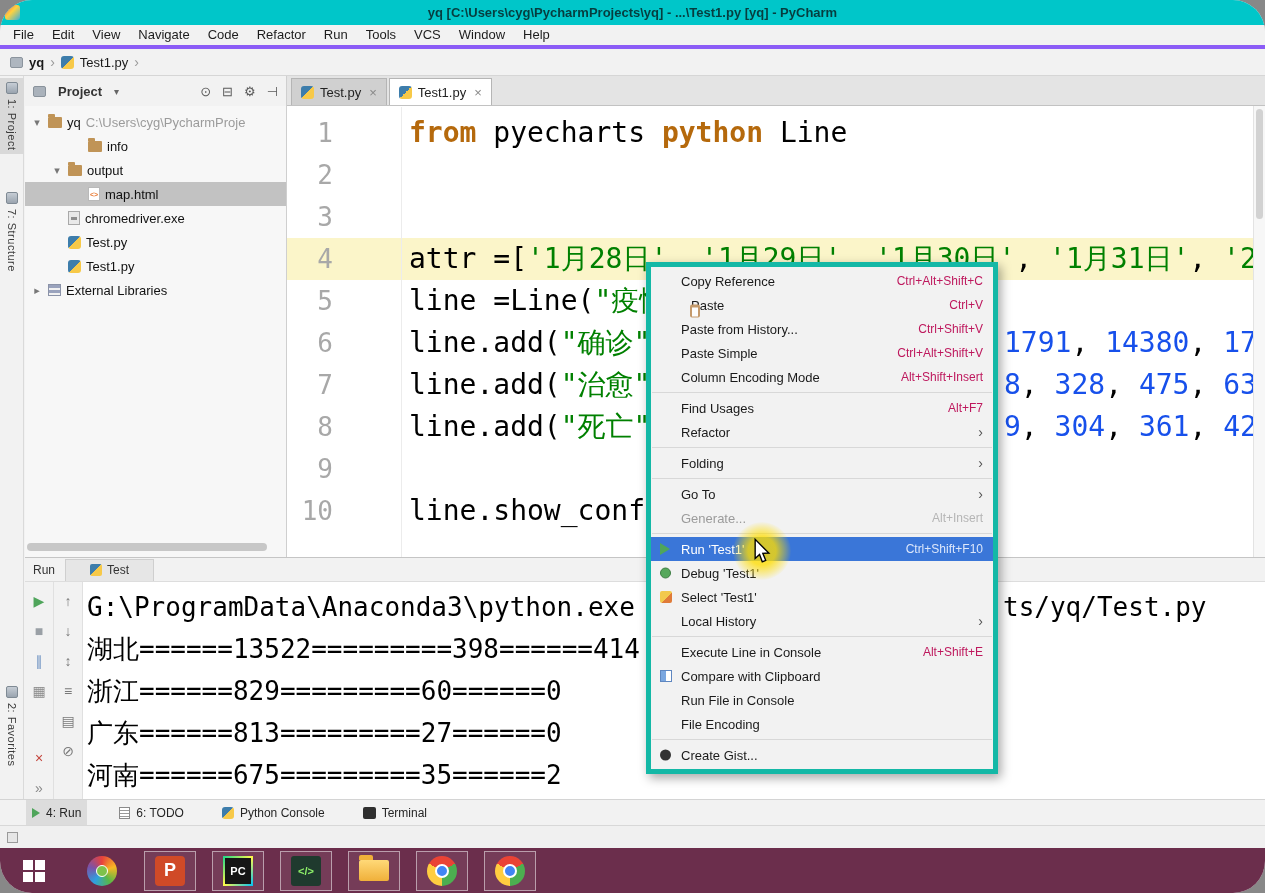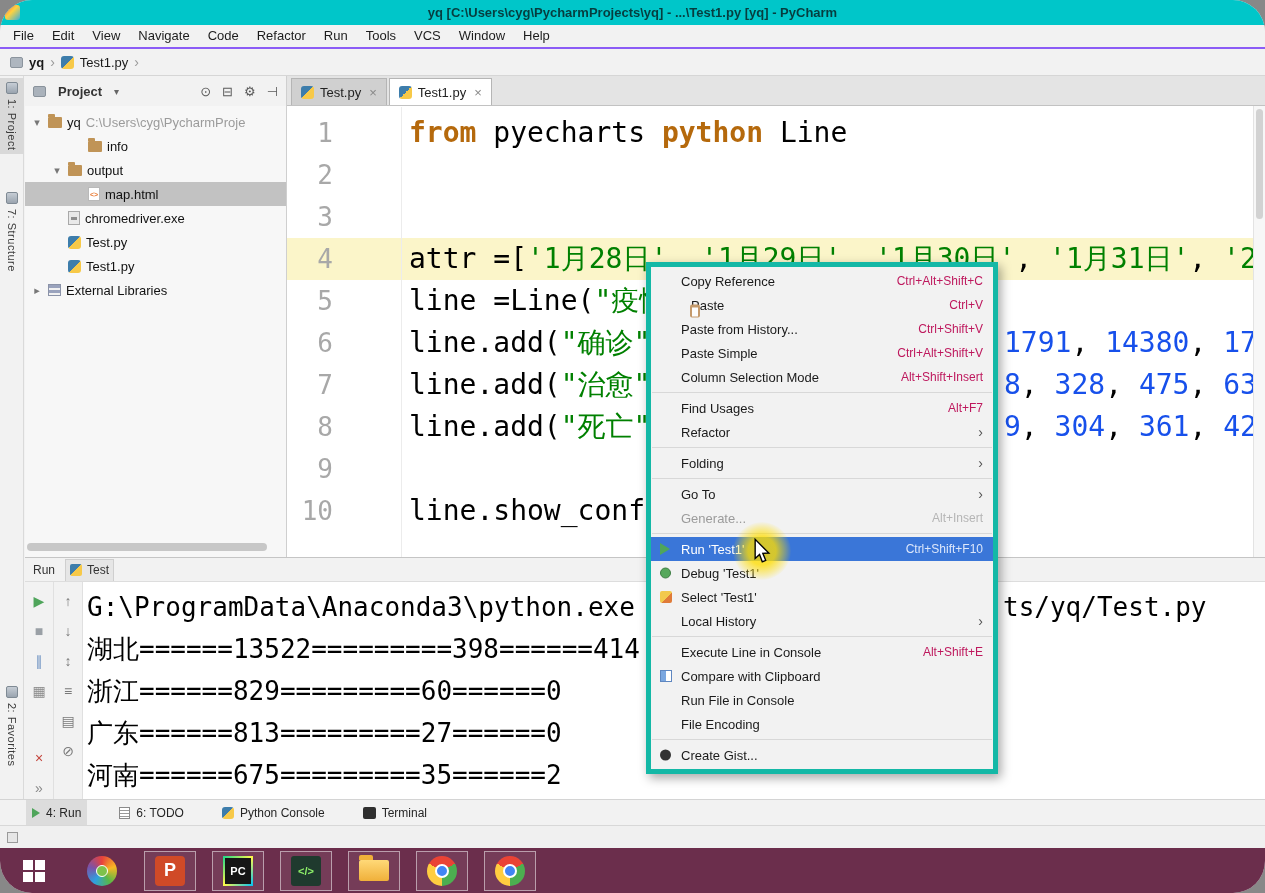--- a/index.html
+++ b/index.html
@@ -5,21 +5,21 @@
   *{margin:0;padding:0;box-sizing:border-box;}
   html,body{width:1265px;height:893px;overflow:hidden;background:#888;}
   .screen{position:relative;width:1265px;height:893px;overflow:hidden;background:#f2f2f2;
           font-family:"Liberation Sans",sans-serif;color:#1a1a1a;border-radius:32px;}
 
   
   .titlebar{position:absolute;left:0;top:0;width:100%;height:25px;background:var(--titlebar,#00c6c9);display:flex;align-items:center;}
   .ticon{width:15px;height:15px;margin-left:5px;border-radius:3px;
          background:linear-gradient(135deg,#ff5656,#ffd23e 45%,#35b1e0);flex:0 0 auto;}
   .title-text{position:absolute;left:0;right:0;text-align:center;font-size:13px;font-weight:700;color:#063d3f;line-height:25px;}
-  .menubar{position:absolute;left:0;top:25px;width:100%;height:24px;background:#f2f2f2;display:flex;align-items:center;padding-left:4px;border-bottom:2px solid #8b5cf6;}
+  .menubar{position:absolute;left:0;top:25px;width:100%;height:24px;background:#f2f2f2;display:flex;align-items:center;padding-left:4px;border-bottom:4px solid #8b5cf6;}
   .mb-item{font-size:13px;color:#1c1c1c;padding:0 9px;line-height:24px;cursor:default;}
   .navbar{position:absolute;left:0;top:49px;width:100%;height:27px;background:#f2f2f2;border-bottom:1px solid #d6d6d6;display:flex;align-items:center;gap:6px;padding-left:10px;font-size:13px;}
   .nb-icon{width:13px;height:11px;background:#aeb6bf;border:1px solid #8b949d;border-radius:2px;}
   .nb-label.bold{font-weight:700;}
   .nb-sep{color:#9a9a9a;font-size:14px;}
 
   
   .strip-left{position:absolute;left:0;top:76px;width:24px;height:723px;background:#f2f2f2;border-right:1px solid #dadada;}
   .vbtn{position:absolute;left:0;width:24px;display:flex;flex-direction:column;align-items:center;gap:5px;padding:4px 0;}
   .vbtn.active{background:#d9d9d9;}
@@ -71,21 +71,21 @@
   .tk-str{color:var(--str,#008000);}
   .tk-num{color:var(--num,#1750eb);}
   .tk-pl{color:#000;}
   .gutterline{position:absolute;left:114px;top:31px;bottom:0;width:1px;background:#ececec;}
   .vsb{position:absolute;right:0;top:30px;bottom:0;width:12px;background:#f7f7f7;border-left:1px solid #e3e3e3;}
   .vsb-thumb{margin:3px 2px;height:110px;border-radius:4px;background:#d2d2d2;}
 
   
   .run-panel{position:absolute;left:25px;top:557px;width:1240px;height:242px;background:#fff;border-top:1px solid #c5c5c5;}
   .run-header{height:24px;background:#f2f2f2;border-bottom:1px solid #ddd;display:flex;align-items:center;gap:10px;padding-left:8px;font-size:12px;color:#333;}
-  .rh-cfg{display:inline-flex;align-items:center;gap:5px;padding:2px 4px;background:#e6e6e6;border:1px solid #cfcfcf;border-bottom:none;height:22px;}
+  .rh-cfg{display:inline-flex;align-items:center;gap:5px;padding:2px 24px;background:#e6e6e6;border:1px solid #cfcfcf;border-bottom:none;height:22px;}
   .rh-ic{width:12px;height:12px;border-radius:2px;background:linear-gradient(135deg,#3d7dab 0 50%,#f7c948 50% 100%);}
   .run-tool1{position:absolute;left:0;top:24px;bottom:0;width:29px;background:#f2f2f2;border-right:1px solid #e0e0e0;padding-top:6px;}
   .run-tool2{position:absolute;left:29px;top:24px;bottom:0;width:29px;background:#f2f2f2;border-right:1px solid #e0e0e0;padding-top:6px;}
   .rt-icon{width:28px;height:25px;margin-bottom:5px;display:flex;align-items:center;justify-content:center;font-size:14px;color:#7a7a7a;}
   .rt-icon.gap{margin-top:42px;}
   .console{position:absolute;left:58px;top:24px;right:0;bottom:0;background:#fff;overflow:hidden;padding:4px 0 0 4px;}
   .cline{position:relative;height:42px;white-space:pre;
          font:26px/42px "DejaVu Sans Mono","Liberation Mono",monospace;color:#000;}
   .cright{position:absolute;left:916px;top:0;}
 
@@ -409,21 +409,21 @@
       </div>
       <div class="ctx-item">
         <span class="lab">Paste from History...</span>
         <span class="sc">Ctrl+Shift+V</span>
       </div>
       <div class="ctx-item">
         <span class="lab">Paste Simple</span>
         <span class="sc">Ctrl+Alt+Shift+V</span>
       </div>
       <div class="ctx-item">
-        <span class="lab">Column Selection Mode</span>
+        <span class="lab">Column Encoding Mode</span>
         <span class="sc">Alt+Shift+Insert</span>
       </div>
       <div class="ctx-sep"></div>
       <div class="ctx-item">
         <span class="lab">Find Usages</span>
         <span class="sc">Alt+F7</span>
       </div>
       <div class="ctx-item">
         <span class="lab">Refactor</span>
         <span class="sub">›</span>

